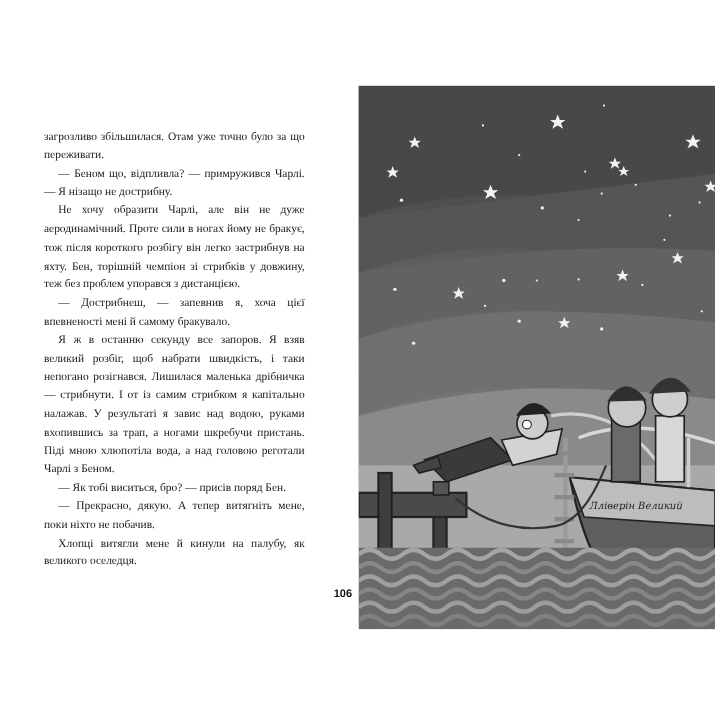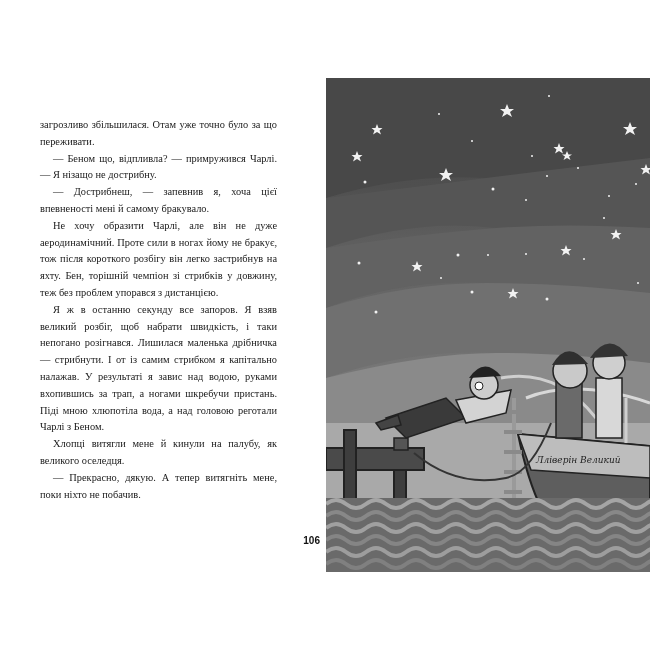--- a/index.html
+++ b/index.html
@@ -24,25 +24,26 @@
       background: linear-gradient(to bottom, #4a4a4a 0%, #4f4f4f 22%, #5d5d5d 32%, #6a6a6a 48%, #7a7a7a 62%, #909090 70%, #a8a8a8 78%, #b4b4b4 86%, #b8b8b8 100%);
     }
     .illustration svg { position: absolute; left: 0; top: 0; }
   </style>
 </head>
 <body>
 
 <div class="page-left">
   <p class="noindent">загрозливо збільшилася. Отам уже точно було за що переживати.</p>
   <p class="indent">— Беном що, відпливла? — примружився Чарлі. — Я нізащо не дострибну.</p>
+  <p class="indent">Не хочу образити Чарлі, але він не дуже аеродинамічний. Проте сили в ногах йому не бракує, тож після короткого розбігу він легко застрибнув на яхту. Бен, торішній чемпіон зі стрибків у довжину, теж без проблем упорався з дистанцією.</p>
   <p class="indent">— Дострибнеш, — запевнив я, хоча цієї впевненості мені й самому бракувало.</p>
-  <p class="indent">Не хочу образити Чарлі, але він не дуже аеродинамічний. Проте сили в ногах йому не бракує, тож після короткого розбігу він легко застрибнув на яхту. Бен, торішній чемпіон зі стрибків у довжину, теж без проблем упорався з дистанцією.</p>
   <p class="indent">Я ж в останню секунду все запоров. Я взяв великий розбіг, щоб набрати швидкість, і таки непогано розігнався. Лишилася маленька дрібничка — стрибнути. І от із самим стрибком я капітально налажав. У результаті я завис над водою, руками вхопившись за трап, а ногами шкребучи пристань. Піді мною хлюпотіла вода, а над головою реготали Чарлі з Беном.</p>
+  <p class="indent">— Як тобі виситься, бро? — присів поряд Бен.</p>
+  <p class="indent">— Прекрасно, дякую. А тепер витягніть мене, поки ніхто не побачив.</p>
   <p class="indent">Хлопці витягли мене й кинули на палубу, як великого оселедця.</p>
-  <p class="indent">— Прекрасно, дякую. А тепер витягніть мене, поки ніхто не побачив.</p>
 </div>
 
 <div class="page-number">106</div>
 
 <div class="illustration">
   <svg width="324" height="494" viewBox="0 0 324 494">
 
     <path d="M0 120 Q80 95 160 100 T324 80 L324 0 L0 0 Z" fill="#484848"></path>
     <path d="M0 170 Q90 140 170 150 T324 150 L324 80 Q240 90 160 100 T0 120 Z" fill="#555555"></path>
     <path d="M0 230 Q80 200 160 205 T324 215 L324 150 Q240 145 170 150 T0 170 Z" fill="#626262"></path>

